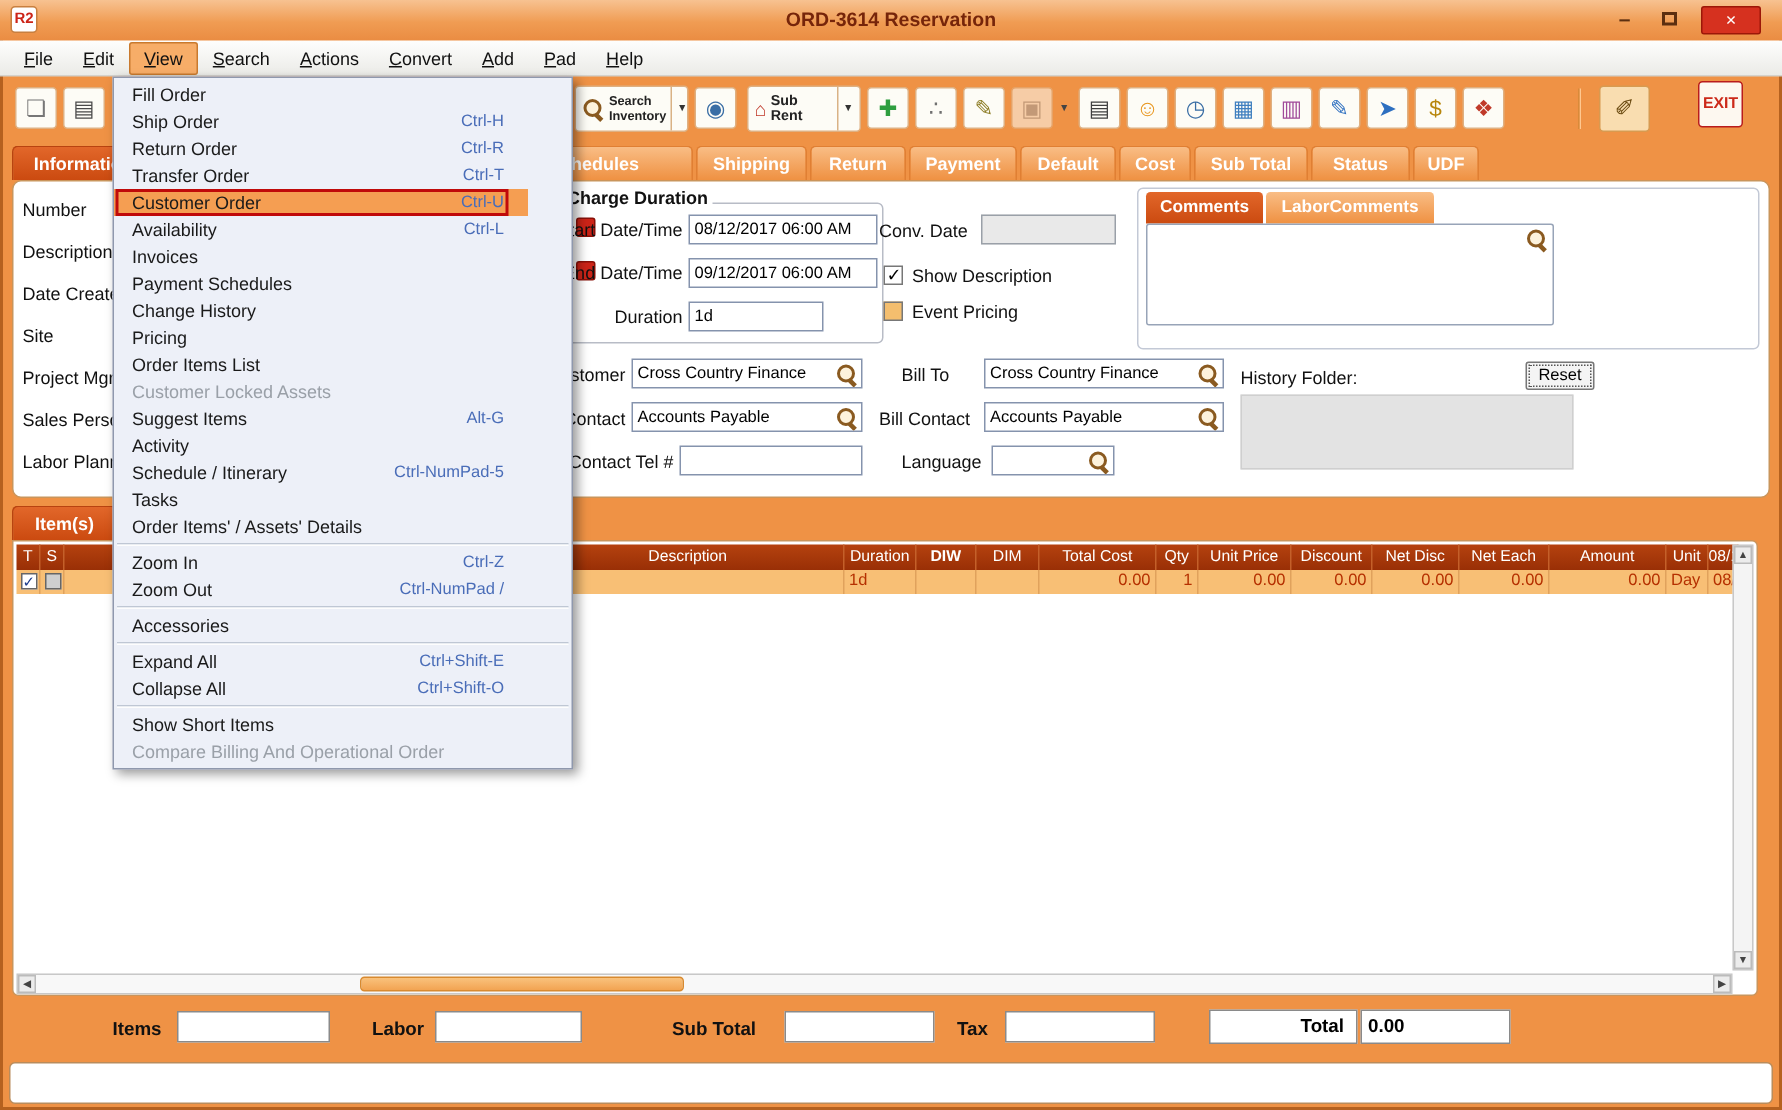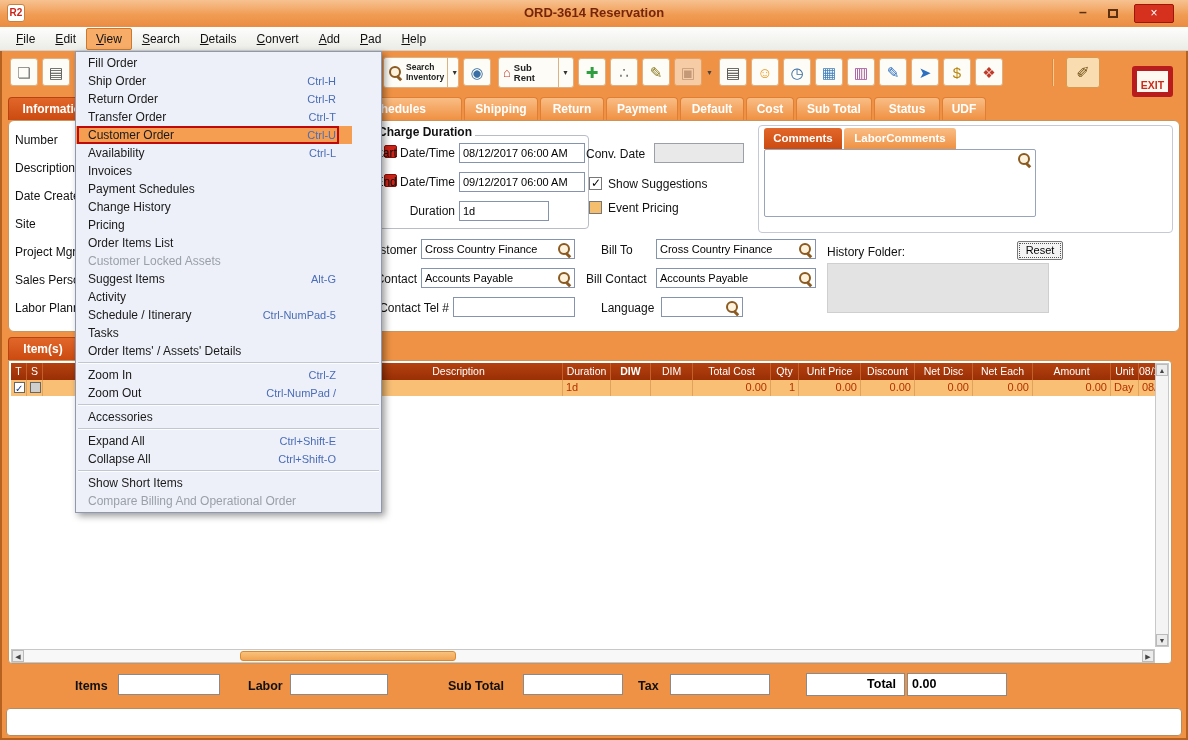--- a/index.html
+++ b/index.html
@@ -46,22 +46,22 @@
                display:flex; align-items:center; }
   #tb-search { left:383px; width:76px; }
   #tb-icons-a { left:463px; }
   #tb-subrent { left:498px; width:76px; }
   #tb-icons-b { left:578px; }
   #tb-sep { position:absolute; left:1052px; top:8px; width:2px; height:27px;
             border-left:1px solid #d88a3a; border-right:1px solid #ffc890; }
   #tb-wand { position:absolute; left:1066px; top:6px; width:34px; height:31px; background:#f9ddb0;
              border:1px solid #d89a50; border-radius:3px; text-align:center; line-height:29px;
              font-size:16px; color:#6a4a10; }
-  #tb-exit { position:absolute; left:1132px; top:15px; width:41px; height:31px; background:#fdf8f0;
-             border:5px solid #b91c1c; border-radius:3px; color:#cc2a1a; font-weight:bold;
+  #tb-exit { position:absolute; left:1132px; top:3px; width:30px; height:31px; background:#fdf8f0;
+             border:1px solid #b91c1c; border-radius:3px; color:#cc2a1a; font-weight:bold;
              font-size:10.5px; text-align:center; line-height:29px; }
 
   .sub-rent-glyph { font-size:13px; color:#c0392b; }
 
   
   .mag { width:15px; height:15px; }
   .mag::before { content:""; position:absolute; left:1px; top:1px; width:8px; height:8px;
                  border:2px solid #8a5a20; border-radius:50%; background:#fdf2dc; }
   .mag::after { content:""; position:absolute; left:10px; top:10px; width:6px; height:2.5px;
                 background:#8a5a20; transform:rotate(45deg); transform-origin:0 0; }
@@ -171,21 +171,21 @@
     <div class="winbtn" id="btn-min">–</div>
     <div class="winbtn" id="btn-max"><span></span></div>
     <div class="winbtn" id="btn-close">×</div>
   </div>
 
   <div id="menubar">
       <div class="mb-item">File</div>
       <div class="mb-item">Edit</div>
       <div class="mb-item active">View</div>
       <div class="mb-item">Search</div>
-      <div class="mb-item">Details</div>
+      <div class="mb-item">Actions</div>
       <div class="mb-item">Convert</div>
       <div class="mb-item">Add</div>
       <div class="mb-item">Pad</div>
       <div class="mb-item">Help</div>
     </div>
 
   <div id="toolbar">
     <div class="tb-row" style="left:10px;" id="tb-left">
         <div class="tb-btn">
           <div class="tb-glyph" style="color: rgb(119, 119, 119);">❏</div>
@@ -302,21 +302,21 @@
     <div class="r-label" style="left:352px;top:54px;width:94px;">End Date/Time</div>
     <div class="field" style="left:450px;top:51px;width:126px;">09/12/2017 06:00 AM</div>
 
     <div class="r-label" style="left:352px;top:83px;width:94px;">Duration</div>
     <div class="field" style="left:450px;top:80px;width:90px;">1d</div>
 
     <div class="f-label" style="left:577px;top:26px;">Conv. Date</div>
     <div class="field gray" style="left:645px;top:22px;width:90px;"></div>
 
     <div class="fcb checked" style="left:580px;top:56px;"></div>
-    <div class="f-label" style="left:599px;top:56px;">Show Suggestions</div>
+    <div class="f-label" style="left:599px;top:56px;">Show Description</div>
     <div class="fcb orange" style="left:580px;top:80px;"></div>
     <div class="f-label" style="left:599px;top:80px;">Event Pricing</div>
 
     <div class="r-label" style="left:300px;top:122px;width:108px;">Customer</div>
     <div class="field with-mag" style="left:412px;top:118px;width:154px;"><span>Cross Country Finance</span><span class="mag abs" style="right:2px;top:2px;"></span></div>
     <div class="f-label" style="left:592px;top:122px;">Bill To</div>
     <div class="field with-mag" style="left:647px;top:118px;width:160px;"><span>Cross Country Finance</span><span class="mag abs" style="right:2px;top:2px;"></span></div>
 
     <div class="r-label" style="left:300px;top:151px;width:108px;">Contact</div>
     <div class="field with-mag" style="left:412px;top:147px;width:154px;"><span>Accounts Payable</span><span class="mag abs" style="right:2px;top:2px;"></span></div>

